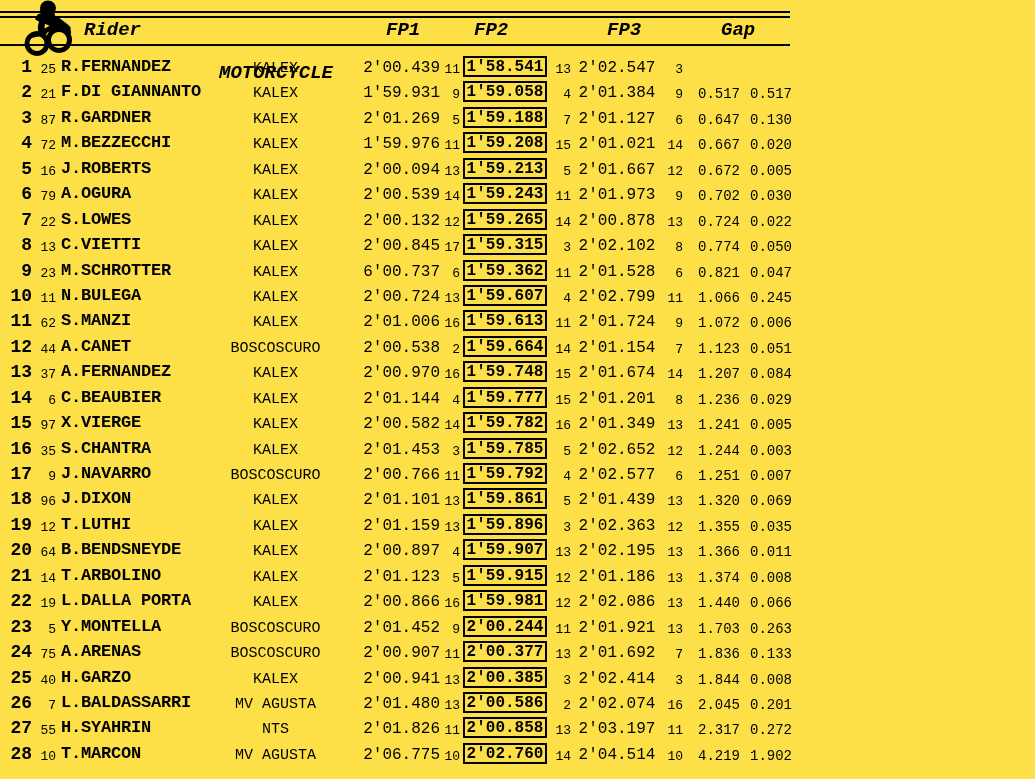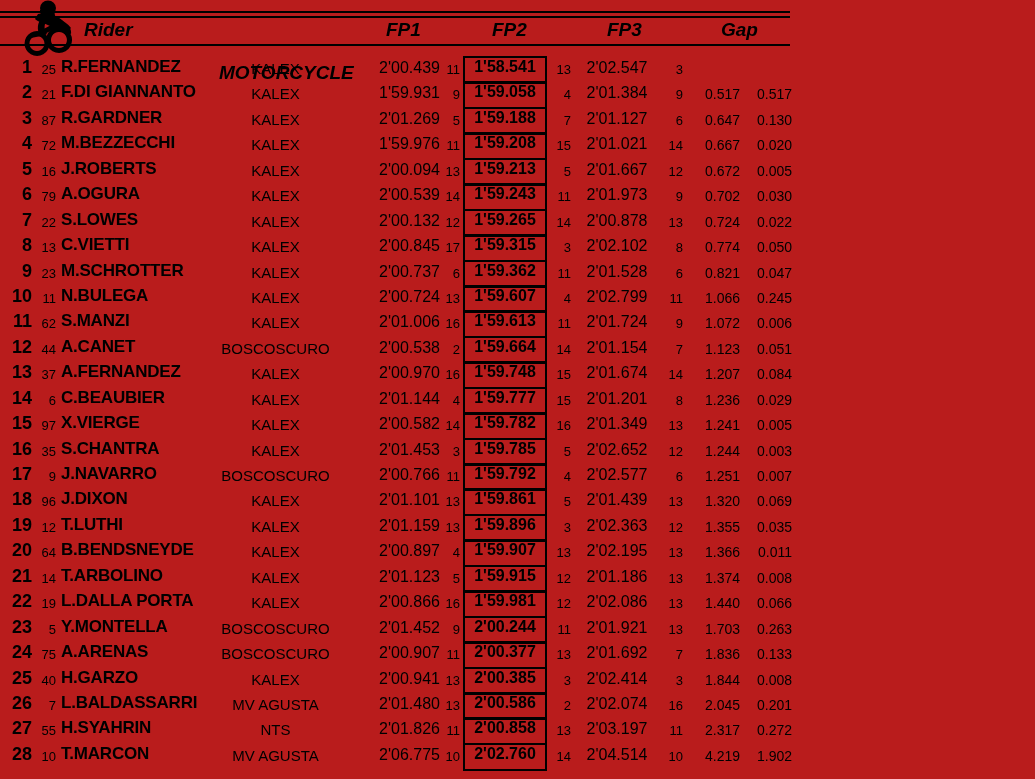--- a/index.html
+++ b/index.html
@@ -3,21 +3,21 @@
 <meta charset="utf-8">
 <title>Practice Combined Times</title>
 <style>
   html,body{margin:0;padding:0;background:#ffffff;}
   body{
     width:1035px;height:779px;overflow:hidden;
     font-family:"Liberation Sans","DejaVu Sans",sans-serif;
     color:#000;
     -webkit-font-smoothing:none;
   }
-  .sheet{position:relative;width:1035px;height:779px;background:#b91c1c;}
+  .sheet{position:relative;width:1035px;height:779px;background:#fde047;font-family:Liberation Mono, monospace;}
 
   
   .rule{position:absolute;left:0;width:790px;background:#000;}
   .rule-a{top:11px;height:2px;}
   .rule-b{top:16px;height:2px;}
   .rule-c{top:44px;height:2px;}
 
   
   .logo{
     position:absolute;left:22px;top:0px;width:62px;height:56px;
@@ -27,38 +27,38 @@
 
   
   .hdr{
     position:absolute;left:0;top:17px;width:800px;height:27px;
     font-style:italic;font-weight:bold;font-size:19px;
   }
   .hdr span{position:absolute;top:2px;white-space:nowrap;}
   .h-rider{left:84px;}
   .h-bike{left:219px;margin-top:43px;}
   .h-fp1{left:386px;}
-  .h-fp2{left:492px;}
+  .h-fp2{left:474px;}
   .h-fp3{left:607px;}
   .h-gap{left:721px;text-align:center;}
 
   
   .rows{position:absolute;left:0;top:56px;width:800px;}
   .row{position:relative;height:25.45px;}
 
   .row > *{position:absolute;white-space:nowrap;line-height:20px;top:0;}
 
   .pos{left:0;width:32px;text-align:right;font-weight:bold;font-size:18px;top:1px;}
   .num{left:34px;width:22px;text-align:right;font-size:13px;top:4px;}
   .name{left:61px;font-weight:bold;font-size:17px;top:1px;letter-spacing:-0.2px;}
   .bike{left:205px;width:141px;text-align:center;font-size:15px;top:3px;}
   .fp1{left:352px;width:88px;text-align:right;font-size:16px;top:2px;}
   .fp1r{left:442px;width:18px;text-align:right;font-size:13px;top:4px;}
   .fp2box{
-    left:463px;width:84px;height:28px;top:0px;
+    left:463px;width:84px;height:21px;top:0px;
     border:2px solid #000;box-sizing:border-box;
     text-align:center;font-weight:bold;font-size:16px;
     line-height:18px;
   }
   .fp2r{left:551px;width:20px;text-align:right;font-size:13px;top:4px;}
   .fp3{left:578px;width:78px;text-align:center;font-size:16px;top:2px;}
   .fp3r{left:661px;width:22px;text-align:right;font-size:13px;top:4px;}
   .gap1{left:696px;width:44px;text-align:right;font-size:14px;top:3px;}
   .gap2{left:748px;width:44px;text-align:right;font-size:14px;top:3px;}
 </style>
@@ -218,21 +218,21 @@
         <div class="fp3">2'02.102</div>
         <div class="fp3r">8</div>
         <div class="gap1">0.774</div>
         <div class="gap2">0.050</div>
       </div>
       <div class="row">
         <div class="pos">9</div>
         <div class="num">23</div>
         <div class="name">M.SCHROTTER</div>
         <div class="bike">KALEX</div>
-        <div class="fp1">2'00.737</div>
+        <div class="fp1">6'00.737</div>
         <div class="fp1r">6</div>
         <div class="fp2box">1'59.362</div>
         <div class="fp2r">11</div>
         <div class="fp3">2'01.528</div>
         <div class="fp3r">6</div>
         <div class="gap1">0.821</div>
         <div class="gap2">0.047</div>
       </div>
       <div class="row">
         <div class="pos">10</div>

